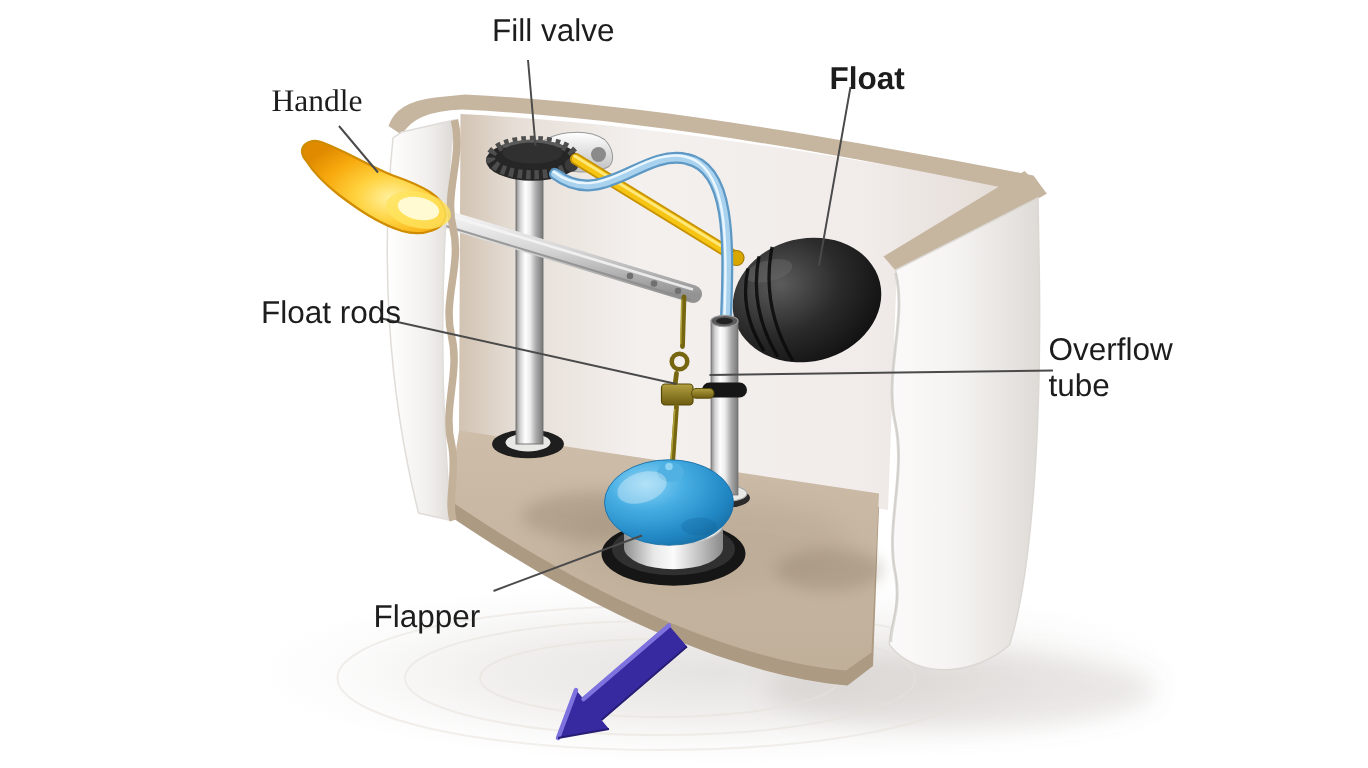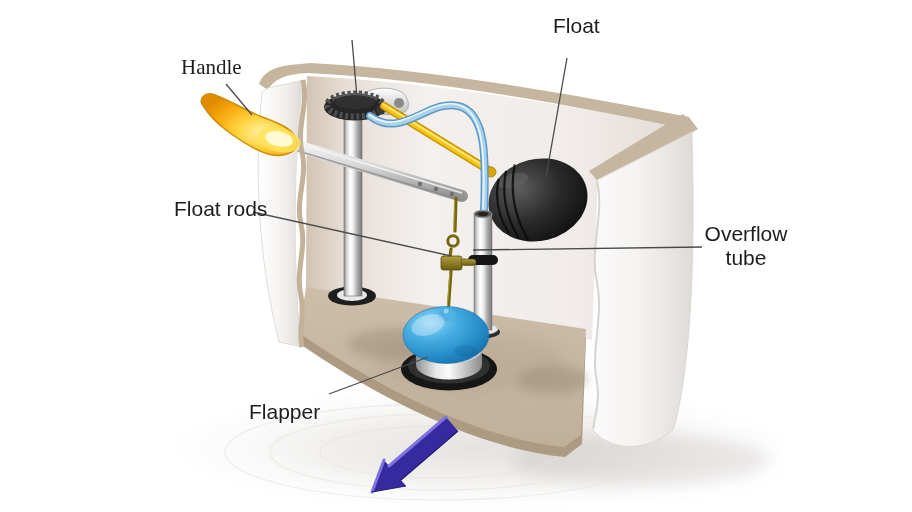--- a/index.html
+++ b/index.html
@@ -5,21 +5,21 @@
   html,body{margin:0;padding:0;background:#ffffff;}
   .stage{
     position:relative;width:912px;height:512px;overflow:hidden;background:#ffffff;
     font-family:"Liberation Sans", sans-serif;
   }
   .stage svg{position:absolute;left:0;top:0;}
   .lbl{
     position:absolute;z-index:2;color:#1d1d1d;font-size:21px;font-weight:500;
     line-height:24px;white-space:nowrap;letter-spacing:0px;
   }
-  .lbl.center{text-align:center;white-space:normal;}
+  .lbl.center{white-space:normal;}
 </style>
 </head>
 <body>
 
 <div class="stage">
 
 <svg viewBox="0 0 912 512" width="912" height="512">
   <defs>
     <radialGradient id="gShadow" cx="50%" cy="50%" r="50%">
       <stop offset="0%" stop-color="rgba(125,115,103,0.20)"></stop>
@@ -230,19 +230,20 @@
     <path d="M329,394 L428,357"></path>
   </g>
 
   <g>
     <polygon points="446,417 389,466 384,460 372,492 406,486 401,480 458,431" fill="#37299f"></polygon>
     <path d="M446,417 L389,466 M384,460 L372,492" stroke="#7e72df" stroke-width="3" stroke-linecap="round" fill="none"></path>
     <path d="M458,431 L401,480 M406,486 L372,492" stroke="#261c73" stroke-width="1.2" fill="none"></path>
   </g>
 </svg>
 
+<div class="lbl" style="left:328px;top:9px;">Fill valve</div>
 <div class="lbl" style="left:181px;top:55px;font-family:Liberation Serif, serif;">Handle</div>
-<div class="lbl" style="left:553px;top:14px;">Float</div>
+<div class="lbl" style="left:553px;top:41px;font-weight:bold;">Float</div>
 <div class="lbl" style="left:174px;top:197px;">Float rods</div>
 <div class="lbl center" style="left:699px;top:222px;width:94px;">Overflow tube</div>
 <div class="lbl" style="left:249px;top:400px;">Flapper</div>
 
 </div>
 
 </body></html>

